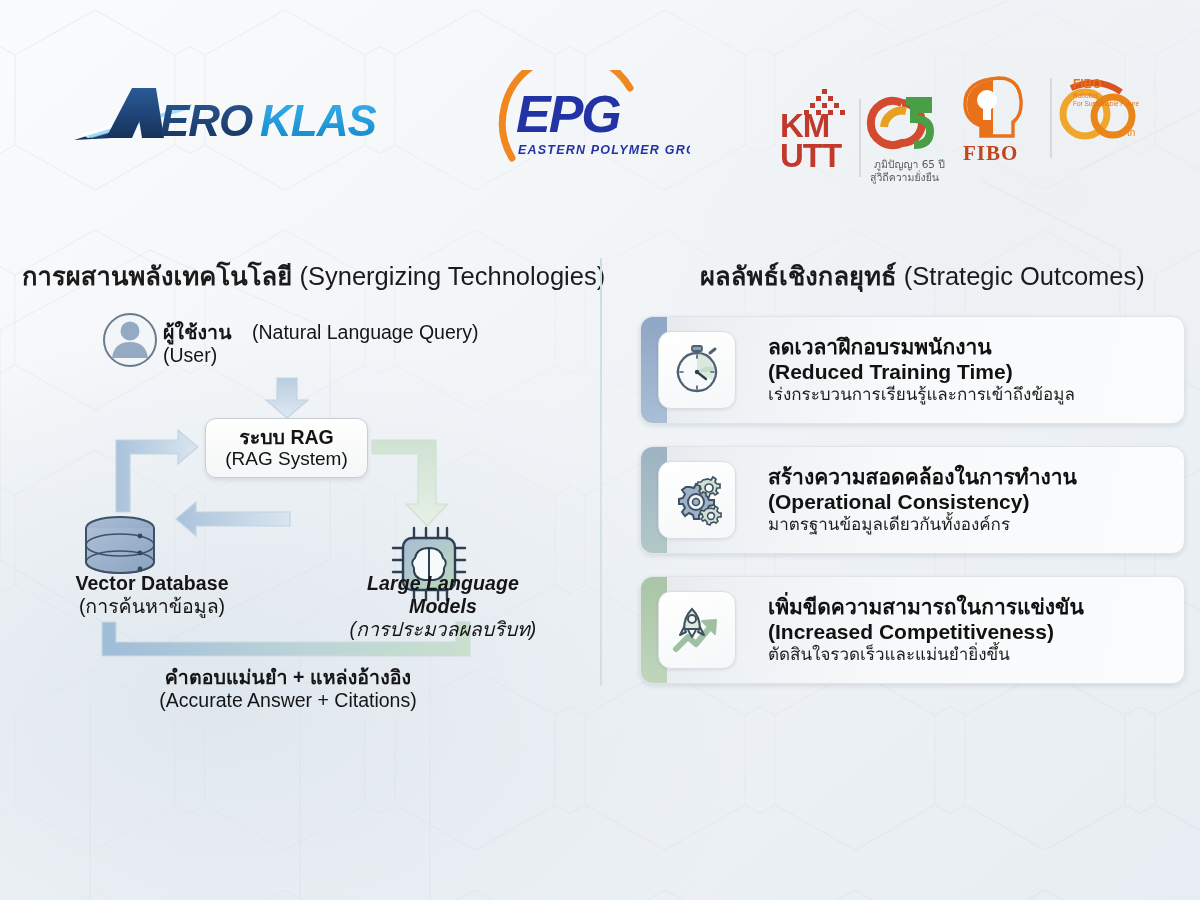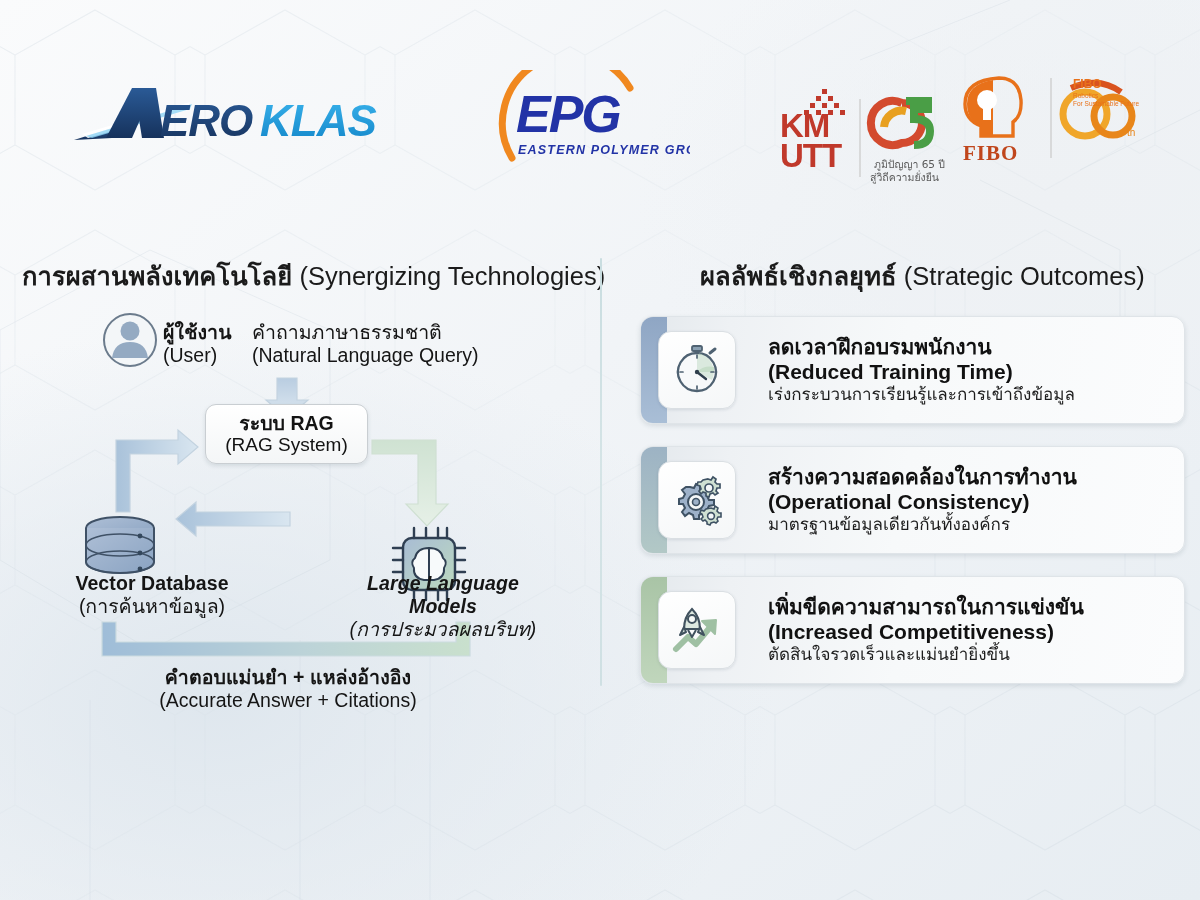--- a/index.html
+++ b/index.html
@@ -64,21 +64,21 @@
   
   .diagram { position: absolute; left: 0; top: 300px; width: 600px; height: 430px; }
   .diagram svg { position: absolute; left: 0; top: 0; }
 
   .dlabel { position: absolute; color: #151515; line-height: 1.18; }
 
   .user-lbl  { left: 163px; top: 21px;  font-size: 19.5px; }
   .query-lbl { left: 252px; top: 21px;  font-size: 19.5px; }
 
   .ragbox {
-    position: absolute; left: 205px; top: 104px; width: 163px; height: 60px;
+    position: absolute; left: 205px; top: 118px; width: 163px; height: 60px;
     background: linear-gradient(180deg, #ffffff 0%, #f4f6f7 100%);
     border: 1.4px solid #c9ced2; border-radius: 11px;
     box-shadow: 0 2px 4px rgba(40,60,80,.13);
     display: flex; flex-direction: column; align-items: center; justify-content: center;
     line-height: 1.15;
   }
   .ragbox .t1 { font-size: 19.5px; font-weight: 700; color: #131313; }
   .ragbox .t2 { font-size: 19px; color: #131313; }
 
   .vdb-lbl { left: 52px;  top: 272px; width: 200px; text-align: center; font-size: 19.5px; }
@@ -322,21 +322,20 @@
         <path d="M102 322 L102 356 L470 356 L470 322 L456 322 L456 342 L116 342 L116 322 Z" fill="url(#gMix)" stroke="#cbdbe0" stroke-width="1.2"></path>
       </g>
     </svg>
 
     <div class="dlabel user-lbl">
       <div class="th-bold">ผู้ใช้งาน</div>
       <div>(User)</div>
     </div>
 
     <div class="dlabel query-lbl">
-      <div>คำถามภาษาธรรมชาติ</div>
       <div>(Natural Language Query)</div>
     </div>
 
     <div class="ragbox">
       <div class="t1">ระบบ RAG</div>
       <div class="t2">(RAG System)</div>
     </div>
 
     <div class="dlabel vdb-lbl">
       <div class="th-bold">Vector Database</div>

